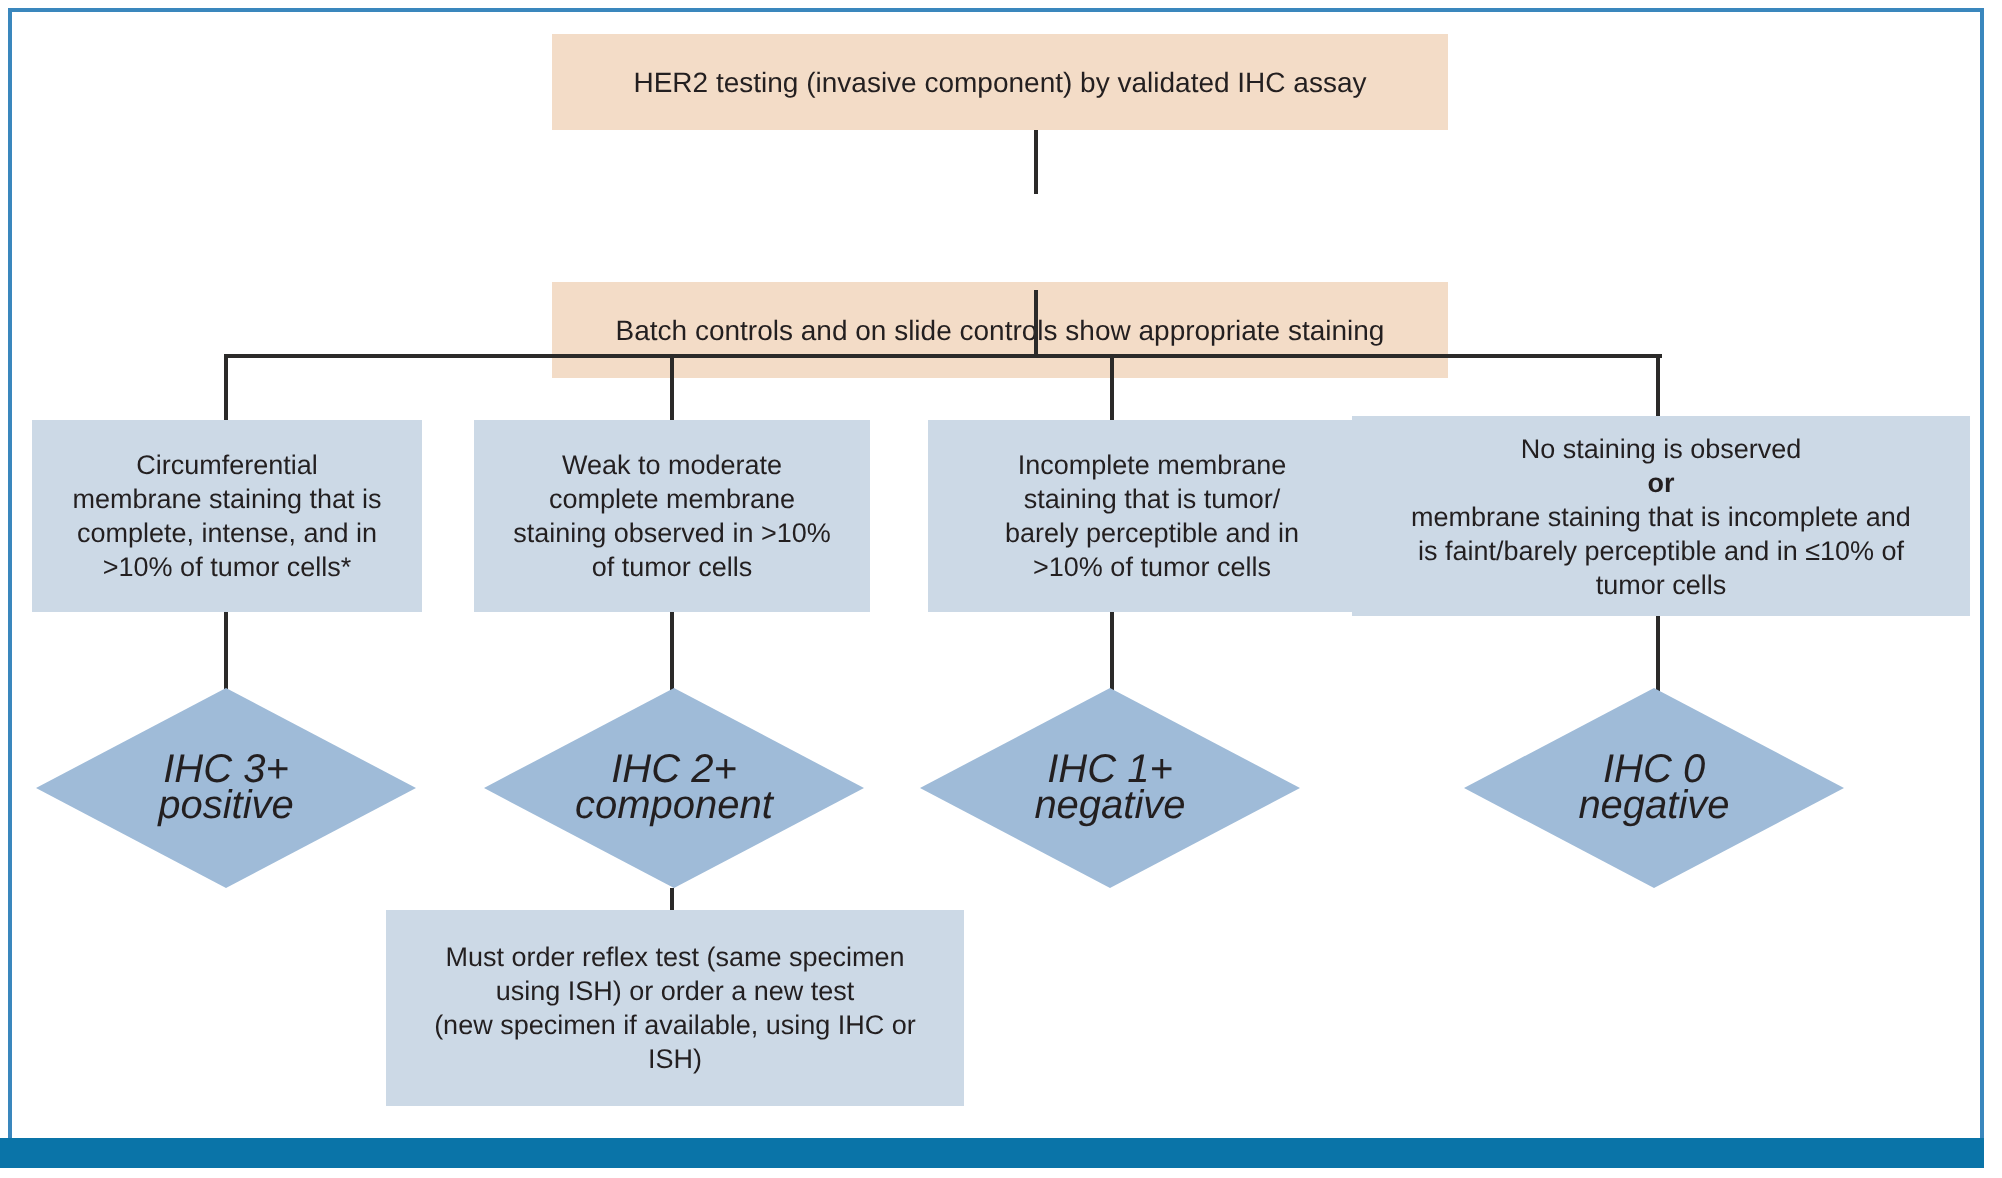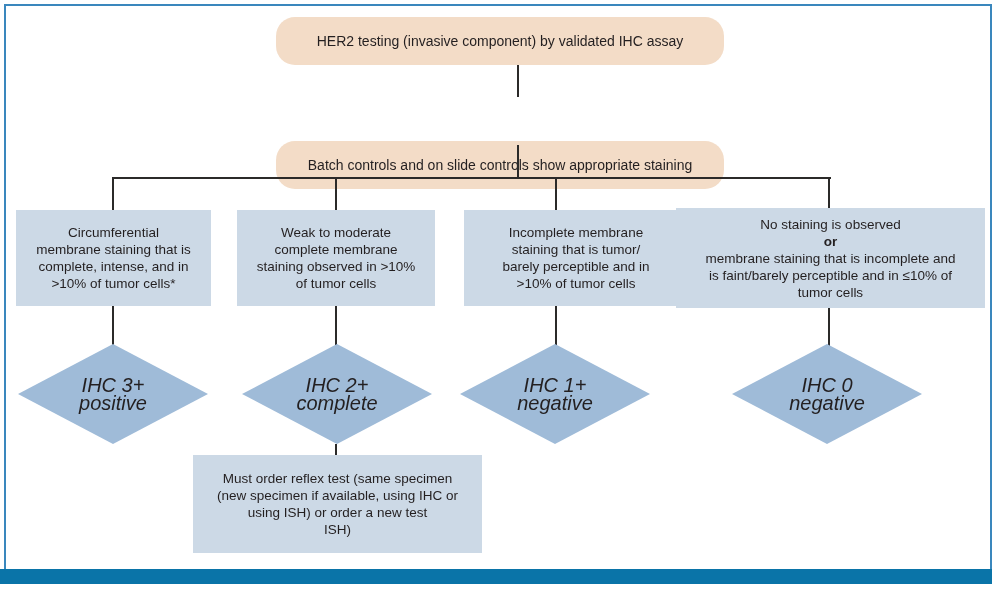--- a/index.html
+++ b/index.html
@@ -13,21 +13,21 @@
   }
   .footer-bar{
     position:absolute;left:0;top:569px;width:992px;height:15px;background:#0a74a8;
   }
   .box{
     position:absolute;display:flex;flex-direction:column;align-items:center;justify-content:center;
     text-align:center;font-size:13.5px;line-height:17px;
   }
   .peach{background:#f3dcc7;}
   .blue{background:#ccd9e6;}
-  .single{font-size:14px;border-radius:19px;}
+  .single{font-size:14px;}
   .vline{position:absolute;width:2px;background:#2b2a29;}
   .hline{position:absolute;height:2px;background:#2b2a29;}
   .diamond{
     position:absolute;width:190px;height:100px;background:#9fbbd8;
     clip-path:polygon(50% 0, 100% 50%, 50% 100%, 0 50%);
     display:flex;flex-direction:column;align-items:center;justify-content:center;
     text-align:center;font-size:20px;line-height:18px;font-style:italic;
   }
   .bold{font-weight:bold;}
   
@@ -116,35 +116,35 @@
 <div class="vline" id="ln-b3-d3"></div>
 <div class="vline" id="ln-b4-d4"></div>
 
 <div class="diamond" id="diamond-1">
   <div>IHC 3+</div>
   <div>positive</div>
 </div>
 
 <div class="diamond" id="diamond-2">
   <div>IHC 2+</div>
-  <div>complete</div>
+  <div>component</div>
 </div>
 
 <div class="diamond" id="diamond-3">
   <div>IHC 1+</div>
   <div>negative</div>
 </div>
 
 <div class="diamond" id="diamond-4">
   <div>IHC 0</div>
   <div>negative</div>
 </div>
 
 <div class="vline" id="ln-d2-reflex"></div>
 
 <div class="box blue" id="box-reflex">
   <div>Must order reflex test (same specimen</div>
+  <div>using ISH) or order a new test</div>
   <div>(new specimen if available, using IHC or</div>
-  <div>using ISH) or order a new test</div>
   <div>ISH)</div>
 </div>
 
 <div class="footer-bar"></div>
 
 </body></html>

